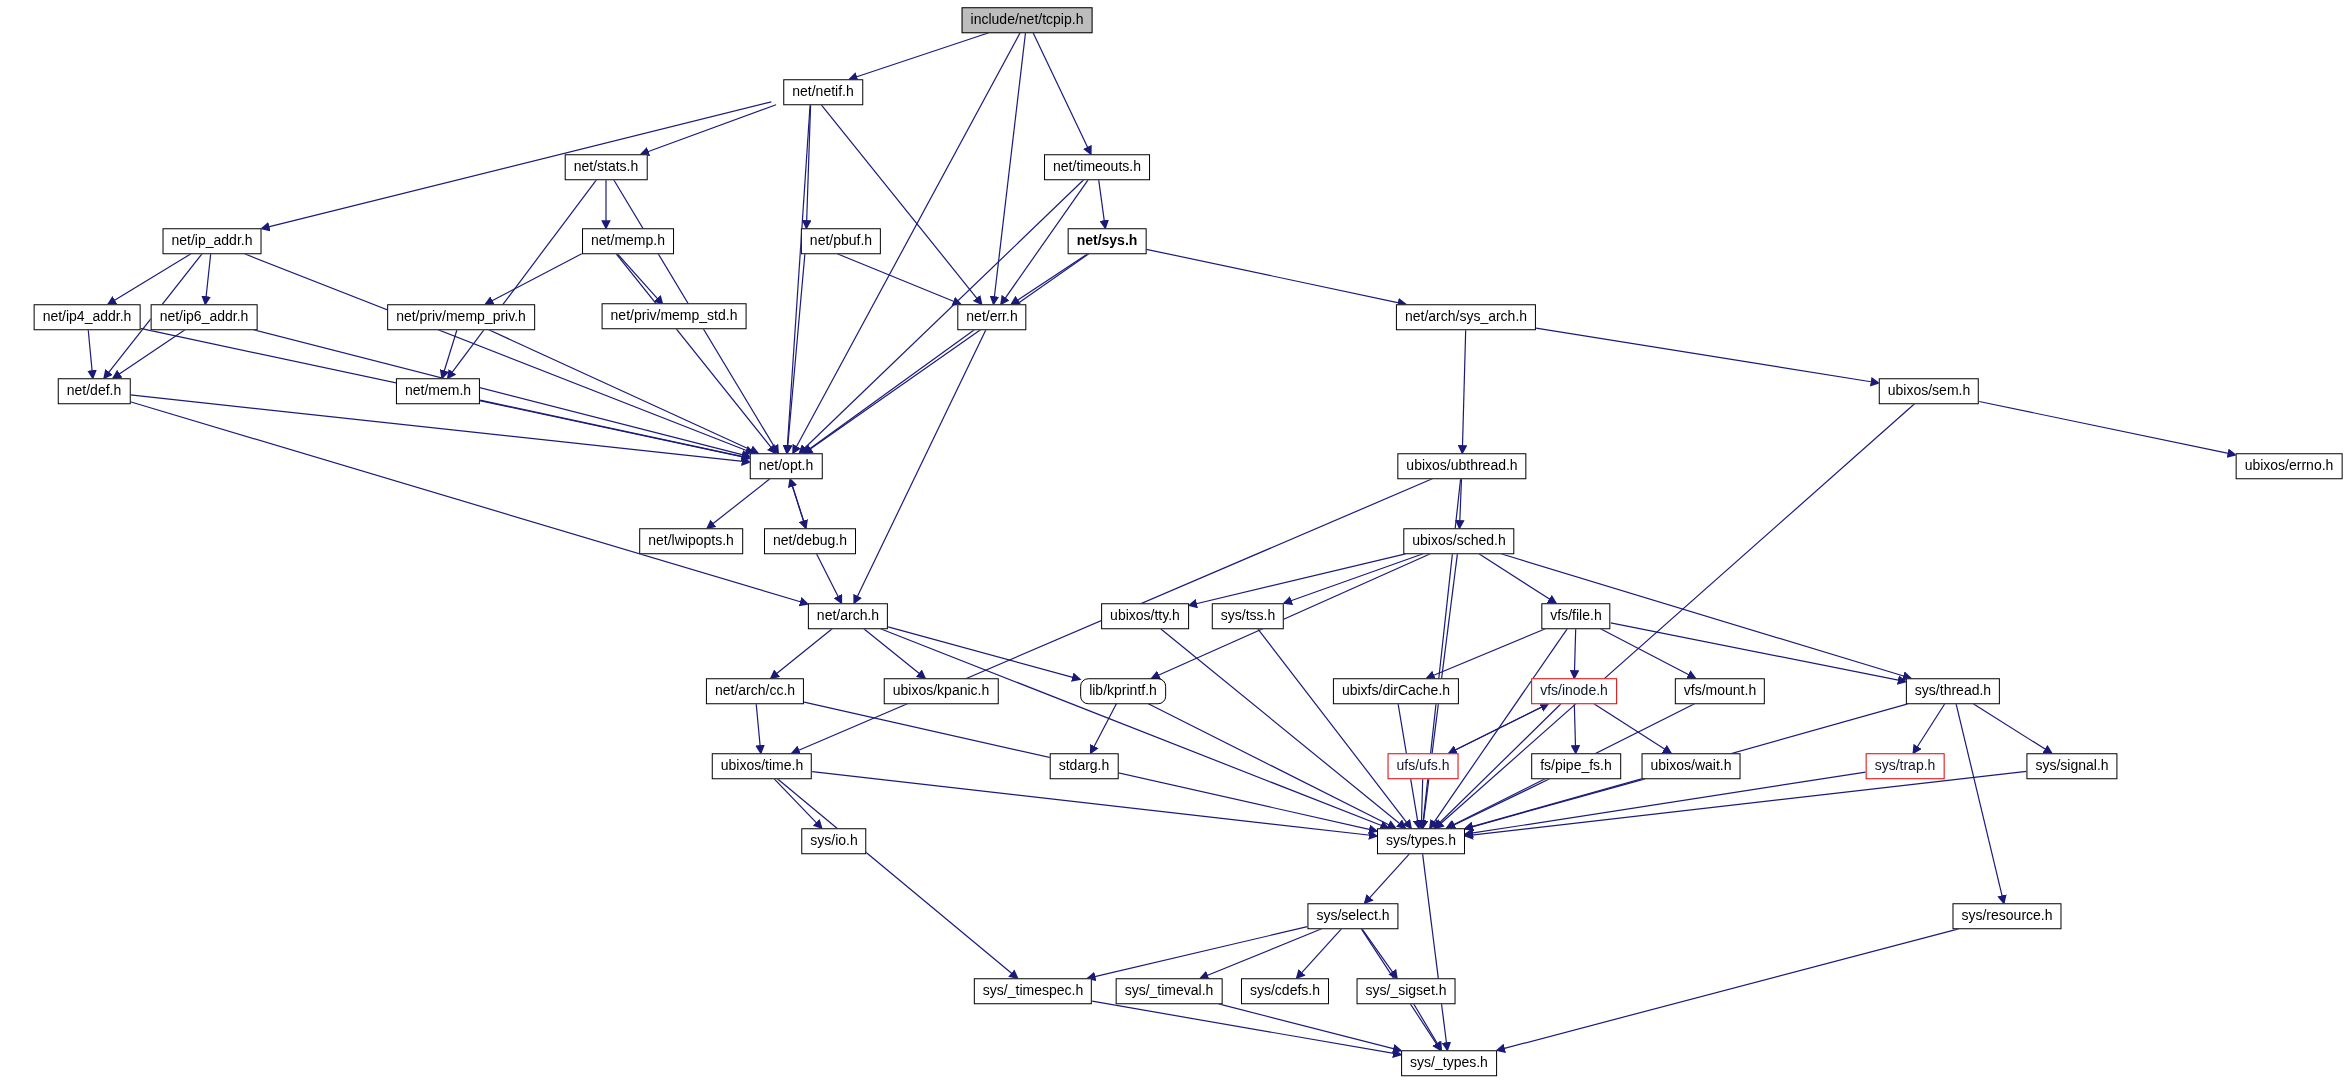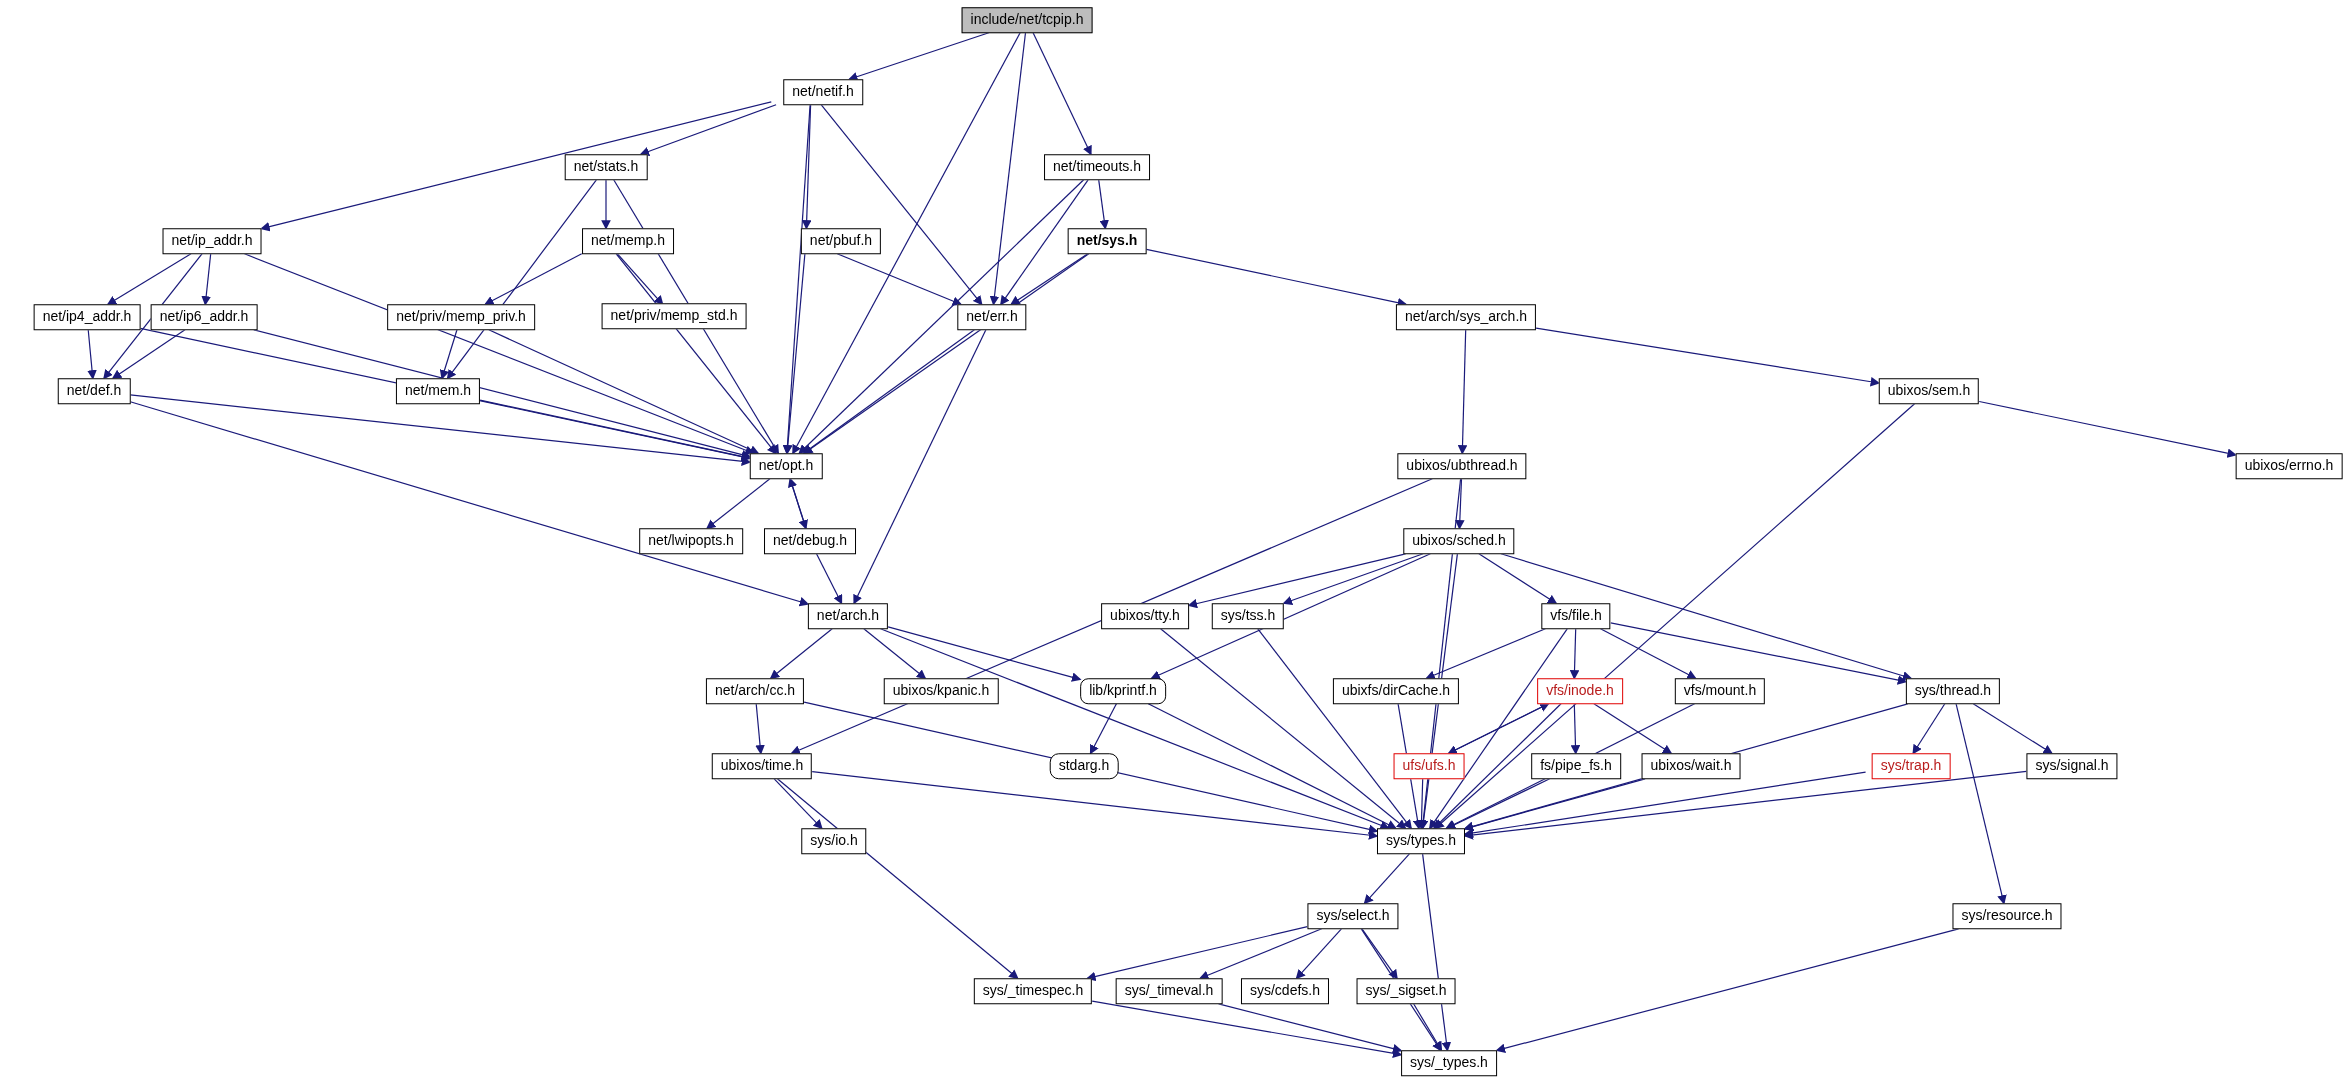--- a/index.html
+++ b/index.html
@@ -19,21 +19,21 @@
     border:1px solid #000000;
     padding:3px 8px;
     font-size:14px;
     line-height:1.25;
     color:#000000;
     white-space:nowrap;
     cursor:pointer;
     box-sizing:border-box;
   }
   .node.current{background:#bdbdbd;}
-  .node.red{border-color:#e00000;color:#b91c1c;margin-left:6px;}
+  .node.red{border-color:#e00000;color:#0f172a;}
 </style>
 </head>
 <body>
 
 <div id="canvas">
   <svg id="edge-layer" width="2350" height="1083" viewBox="0 0 2350 1083" xmlns="http://www.w3.org/2000/svg">
     <defs>
       <marker id="arrowhead" viewBox="0 0 10 10" refX="8.5" refY="5" markerWidth="8" markerHeight="8" orient="auto-start-reverse">
         <path d="M0,0 L10,5 L0,10 z" fill="#1a1a7a"></path>
       </marker>
@@ -170,21 +170,21 @@
       <div class="node" style="left: 1248px; top: 616px;">sys/tss.h</div>
       <div class="node" style="left: 1576px; top: 616px;">vfs/file.h</div>
       <div class="node" style="left: 755px; top: 691px;">net/arch/cc.h</div>
       <div class="node" style="left: 941px; top: 691px;">ubixos/kpanic.h</div>
       <div class="node" style="left: 1123px; top: 691px; border-radius: 8px;">lib/kprintf.h</div>
       <div class="node" style="left: 1396px; top: 691px;">ubixfs/dirCache.h</div>
       <div class="node red" style="left: 1574px; top: 691px;">vfs/inode.h</div>
       <div class="node" style="left: 1720px; top: 691px;">vfs/mount.h</div>
       <div class="node" style="left: 1953px; top: 691px;">sys/thread.h</div>
       <div class="node" style="left: 762px; top: 766px;">ubixos/time.h</div>
-      <div class="node" style="left: 1084px; top: 766px; border-radius: 9px;">stdarg.h</div>
+      <div class="node" style="left: 1084px; top: 766px;">stdarg.h</div>
       <div class="node red" style="left: 1423px; top: 766px;">ufs/ufs.h</div>
       <div class="node" style="left: 1576px; top: 766px;">fs/pipe_fs.h</div>
       <div class="node" style="left: 1691px; top: 766px;">ubixos/wait.h</div>
       <div class="node red" style="left: 1905px; top: 766px;">sys/trap.h</div>
       <div class="node" style="left: 2072px; top: 766px;">sys/signal.h</div>
       <div class="node" style="left: 834px; top: 841px;">sys/io.h</div>
       <div class="node" style="left: 1421px; top: 841px;">sys/types.h</div>
       <div class="node" style="left: 1353px; top: 916px;">sys/select.h</div>
       <div class="node" style="left: 2007px; top: 916px;">sys/resource.h</div>
       <div class="node" style="left: 1033px; top: 991px;">sys/_timespec.h</div>

